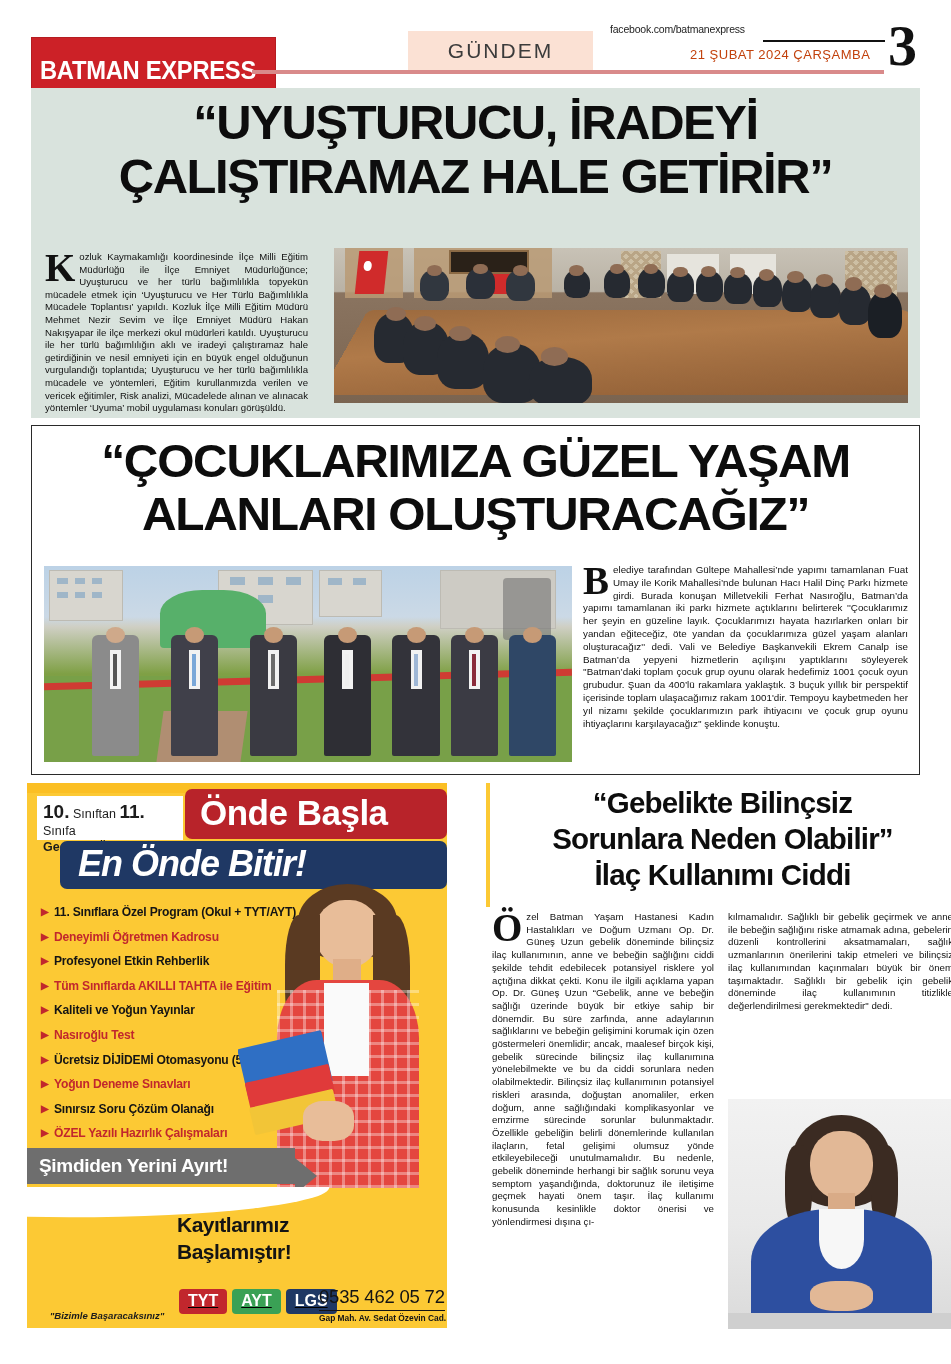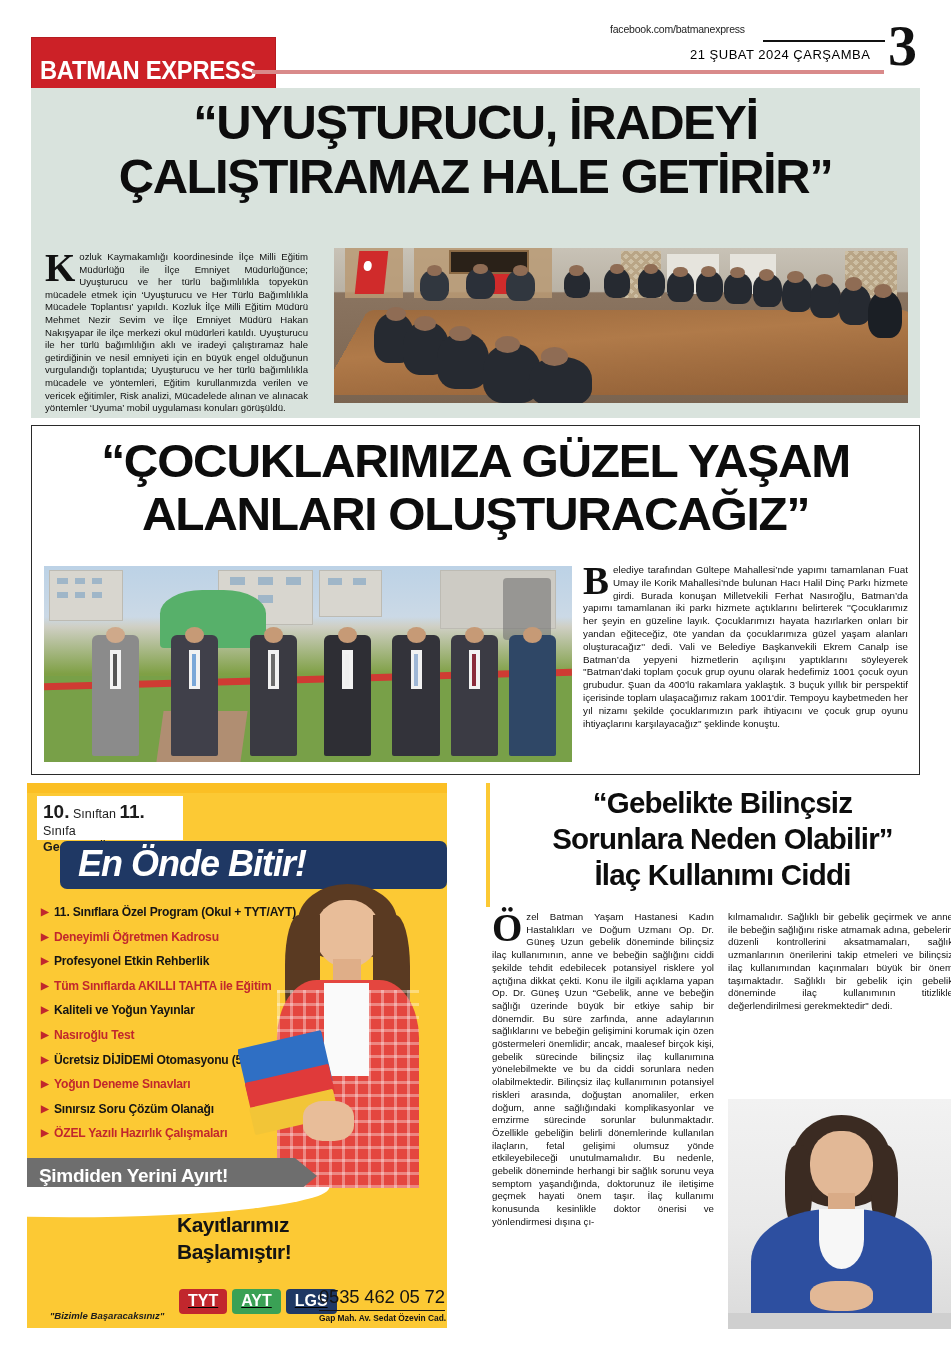--- a/index.html
+++ b/index.html
@@ -68,21 +68,21 @@
     position: absolute;
     left: 610px; top: 23px;
     font-size: 10.5px;
     color: #222;
     letter-spacing: -0.2px;
   }
   .date-line {
     position: absolute;
     left: 690px; top: 47px;
     font-size: 13px;
-    color: #000000;
+    color: #c2410c;
     letter-spacing: 0.5px;
     white-space: nowrap;
   }
   .page-rule {
     position: absolute;
     left: 763px; top: 40px;
     width: 122px; height: 2px;
     background: #111;
   }
   .page-num {
@@ -240,21 +240,21 @@
   .ad-list li.red { color:#c1272d; }
   .ad-list li .caret {
     position:absolute; left:0; top:1px;
     color:#c1272d; font-size:10px;
   }
   .ad-student {
     position:absolute; right:-6px; top:95px; width:215px; height:310px;
     overflow:hidden;
   }
   .ad-gray-banner {
-    position:absolute; left:0; top:375px;
+    position:absolute; left:0; top:365px;
     width:268px; height:36px; background:#6e6e6e;
   }
   .ad-gray-banner span {
     position:absolute; left:12px; top:7px;
     color:#fff; font-size:19px; font-weight:bold; letter-spacing:-0.3px;
   }
   .ad-gray-arrow {
     position:absolute; left:268px; top:375px;
     width:0;height:0;border-top:18px solid transparent;border-bottom:18px solid transparent;
     border-left:22px solid #6e6e6e;
@@ -401,20 +401,23 @@
 </head>
 <body>
 
 <div class="page">
 
   <div class="masthead">
     <div class="logo-box">
       <div class="logo-text">BATMAN EXPRESS</div>
     </div>
     <div class="header-rule"></div>
+    <div class="section-tab">
+      <span>GÜNDEM</span>
+    </div>
     <div class="fb-url">facebook.com/batmanexpress</div>
     <div class="page-rule"></div>
     <div class="date-line">21 ŞUBAT 2024 ÇARŞAMBA</div>
     <div class="page-num">3</div>
   </div>
 
   <div class="article1">
     <div class="a1-head">
       <span class="l1">“UYUŞTURUCU, İRADEYİ</span>
       <span class="l2">ÇALIŞTIRAMAZ HALE GETİRİR”</span>
@@ -557,20 +560,23 @@
   <div class="ad">
     <div class="ad-top-strip"></div>
 
     <div class="ad-label-white">
       <div class="l1">
         <b>10.</b><span> Sınıftan </span><b>11.</b><span> Sınıfa</span>
       </div>
       <div class="l2">Geçecek Öğrenciler</div>
     </div>
 
+    <div class="ad-red-band">
+      <span>Önde Başla</span>
+    </div>
     <div class="ad-navy-band">
       <span>En Önde Bitir!</span>
     </div>
 
     <ul class="ad-list">
       <li><span class="caret">▶</span><span>11. Sınıflara Özel Program (Okul + TYT/AYT)</span></li>
       <li class="red"><span class="caret">▶</span><span>Deneyimli Öğretmen Kadrosu</span></li>
       <li><span class="caret">▶</span><span>Profesyonel Etkin Rehberlik</span></li>
       <li class="red"><span class="caret">▶</span><span>Tüm Sınıflarda AKILLI TAHTA ile Eğitim</span></li>
       <li><span class="caret">▶</span><span>Kaliteli ve Yoğun Yayınlar</span></li>

